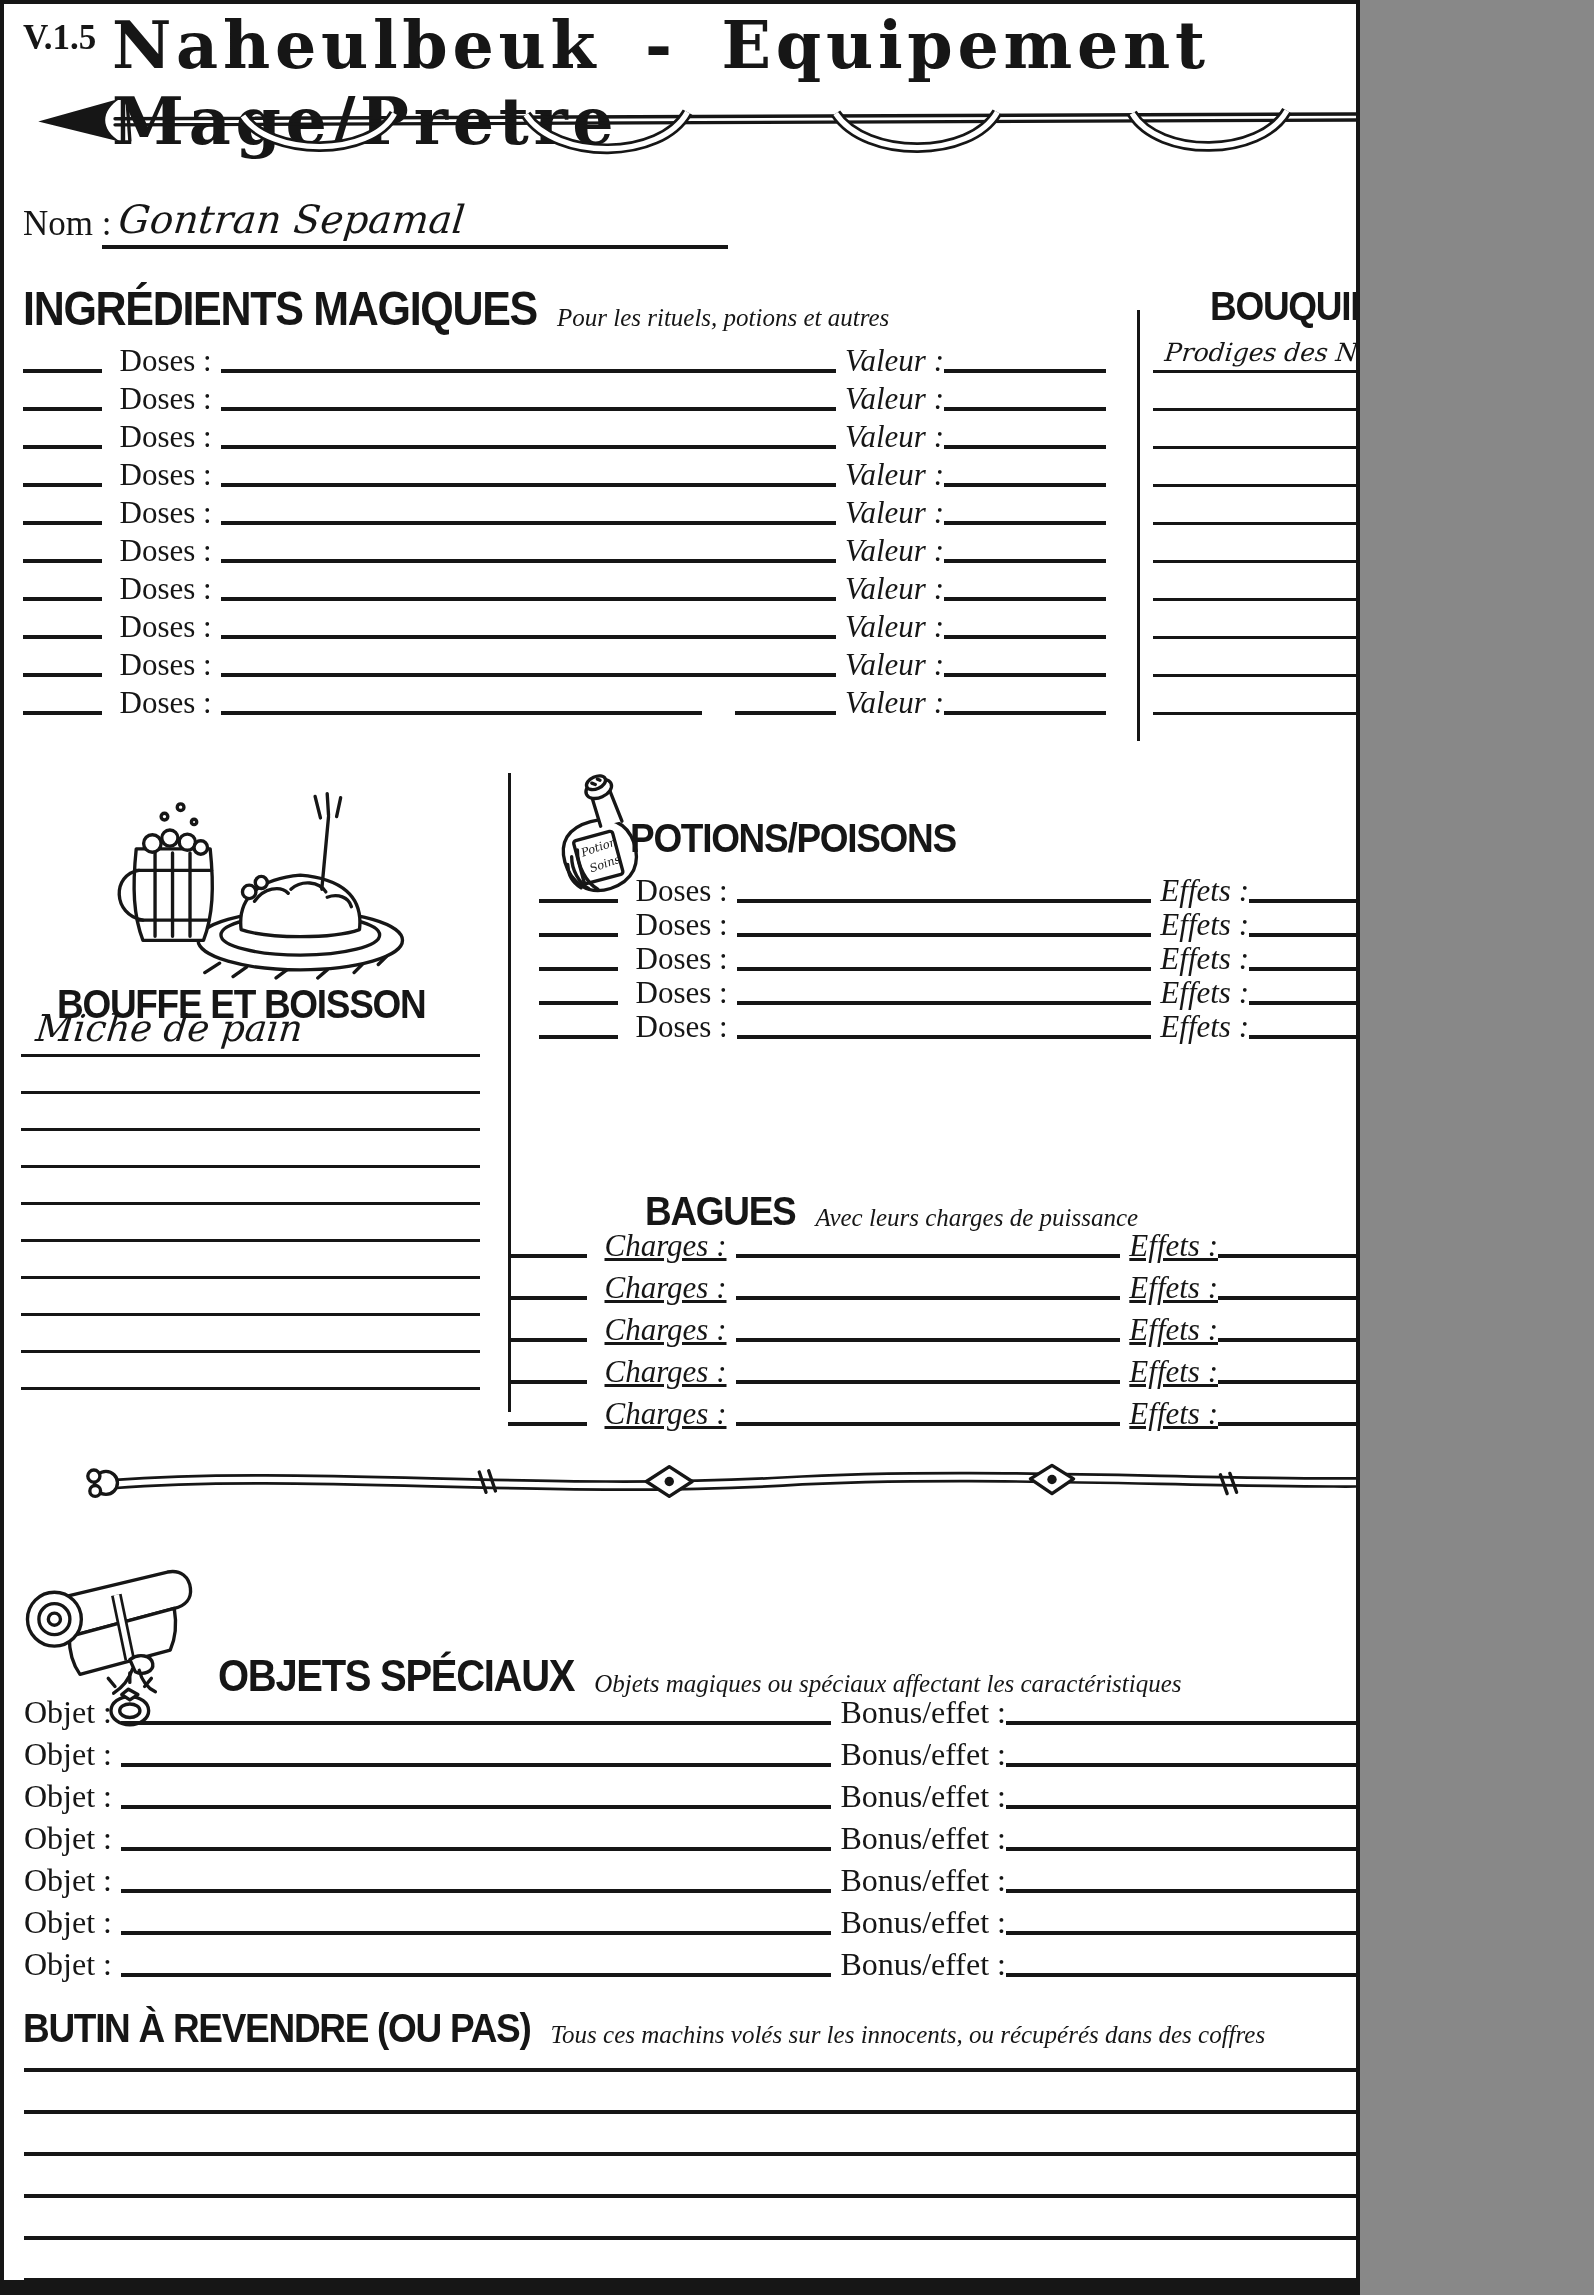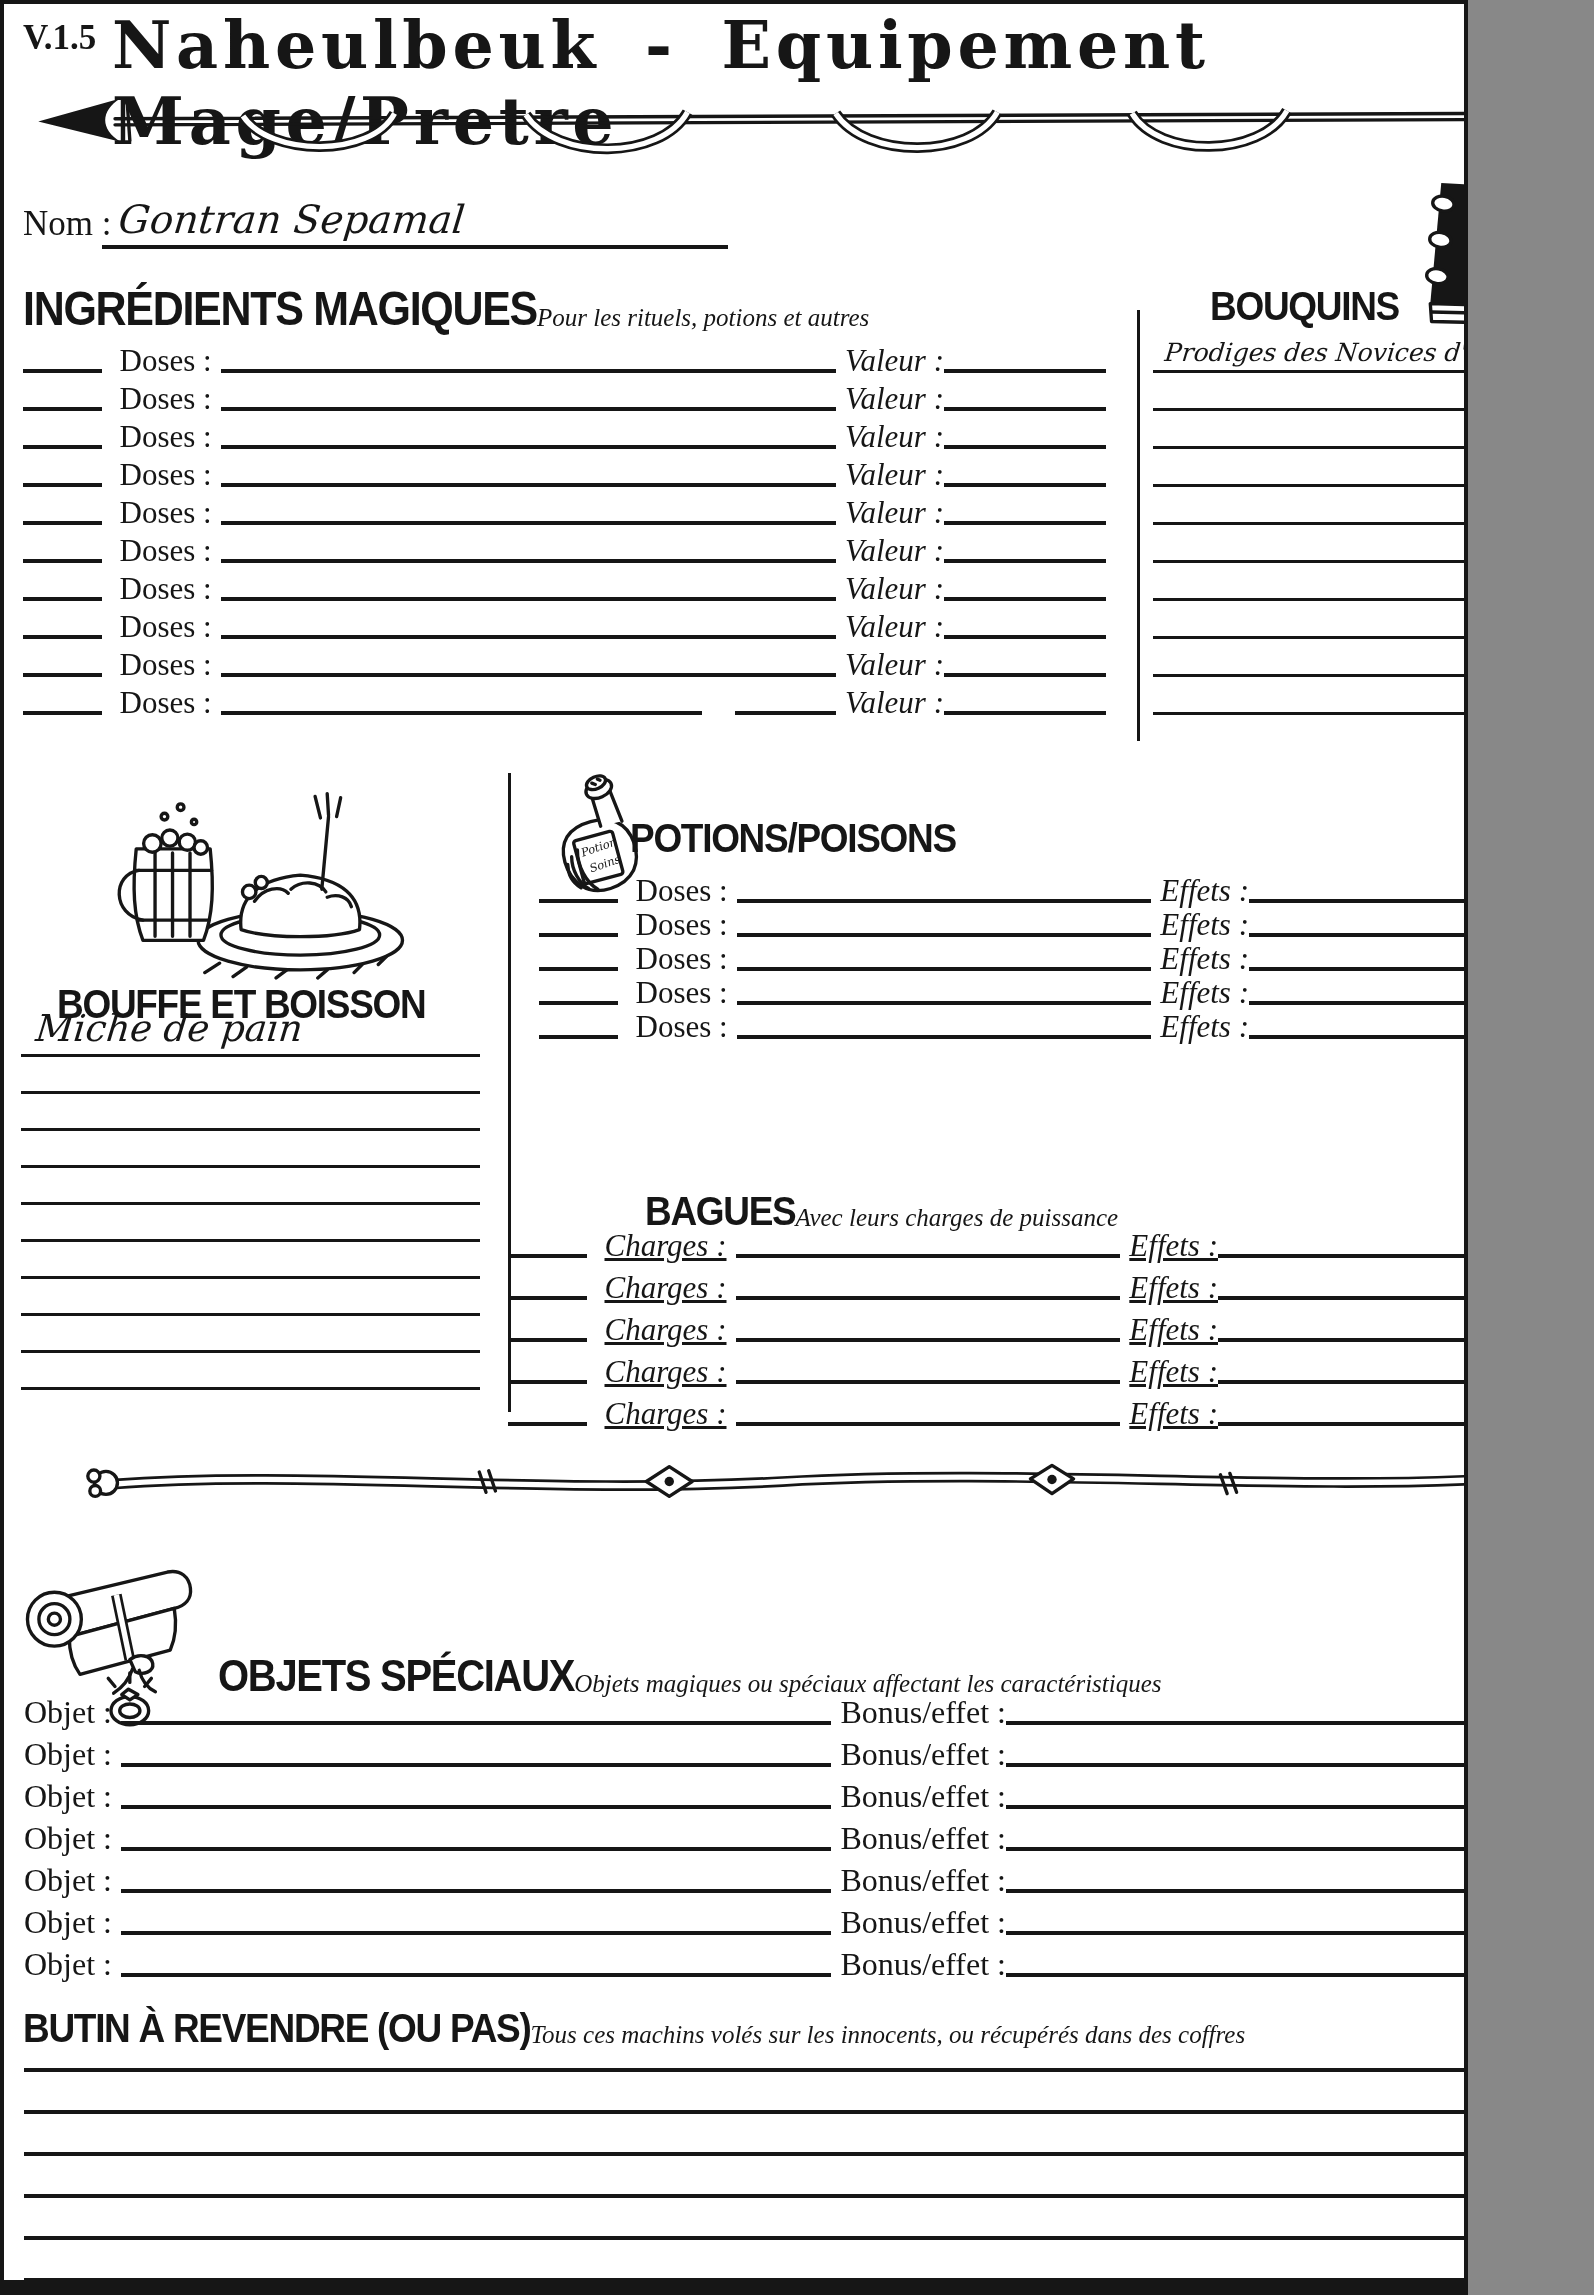--- a/index.html
+++ b/index.html
@@ -1,18 +1,18 @@
 <!DOCTYPE html>
 <html style="font-size:10.8px"><head>
 <meta charset="utf-8">
 <style>
   :root{ --ink:#161616; --paper:#ffffff; }
   *{box-sizing:border-box; margin:0; padding:0;}
   body{background:#888; font-family:"Liberation Serif",serif; color:var(--ink);}
-  .page{position:relative; width:1468px; height:2295px; background:var(--paper);
+  .page{position:relative; width:1360px; height:2295px; background:var(--paper);
         border:4.7px solid var(--ink); overflow:hidden;}
   .abs{position:absolute;}
 
   
   .uncial{font-family:"DejaVu Serif",serif; font-weight:bold; letter-spacing:4.7px; word-spacing:17.5px;}
   .version{font-family:"Liberation Serif",serif; font-size:35px; font-weight:bold;}
   .h1{font-family:"Liberation Sans",sans-serif; font-weight:700; letter-spacing:-1.3px;
       display:inline-block; transform:scaleY(1.1); transform-origin:left bottom; white-space:nowrap;}
   .h-big{font-size:43px;}
   .h-med{font-size:37px;}
@@ -43,21 +43,21 @@
   .objets-row .lbl{font-size:32px;}
 
   .wline{position:relative; border-bottom:3.4px solid var(--ink);}
   .bouquins-line{height:38px;}
   .bouffe-line{height:37px;}
   .butin-line{height:42px; border-bottom-width:4.7px;}
   .bouquins-line .hw{position:absolute; left:12px; bottom:2.7px; font-size:25px;}
   .bouffe-line .hw{position:absolute; left:15px; bottom:4px; font-size:37px;}
 
   .vdiv{position:absolute; width:3.4px; background:var(--ink);}
-  .shead{position:absolute; display:flex; align-items:baseline; white-space:nowrap;}
+  .shead{position:absolute; display:flex; align-items:baseline; gap:20px; white-space:nowrap;}
   .nomline{position:absolute; border-bottom:4px solid var(--ink);}
   .nomline .hw{position:absolute; left:17px; bottom:2.7px; font-size:39px;}
   .bottom-bar{position:absolute; left:0; right:0; bottom:0; height:10.8px; background:var(--ink);}
 
   svg{display:block;}
   .art{stroke:var(--ink); stroke-width:5; fill:#fff; stroke-linecap:round; stroke-linejoin:round;}
   .artline{stroke:var(--ink); stroke-width:5; fill:none; stroke-linecap:round;}
   .fillink{fill:var(--ink); stroke:none;}
   .band-o{stroke:var(--ink); stroke-width:16; fill:none;}
   .band-i{stroke:#fff; stroke-width:8; fill:none;}

